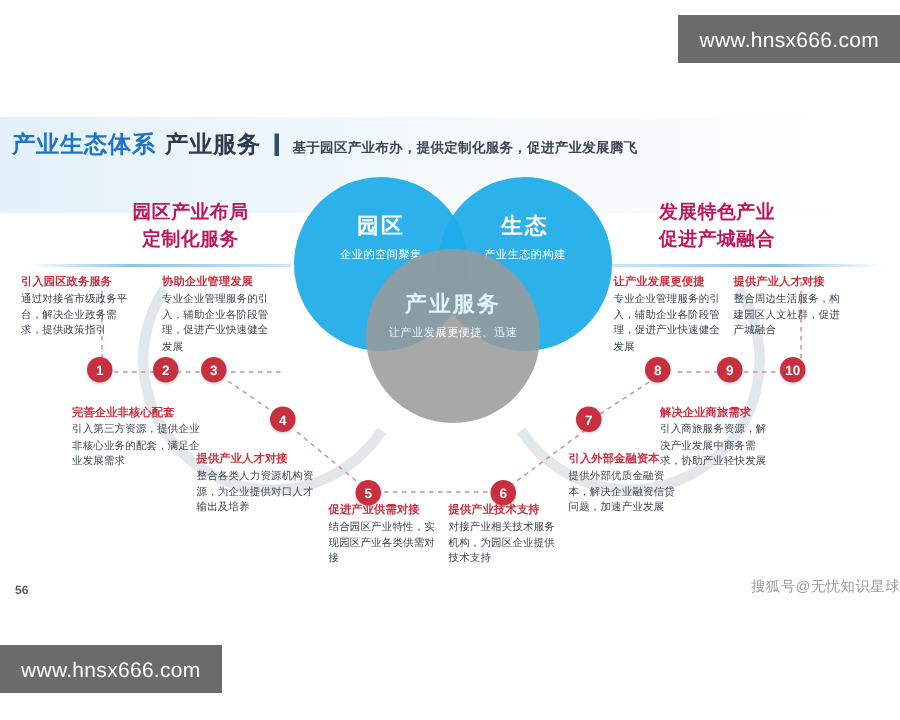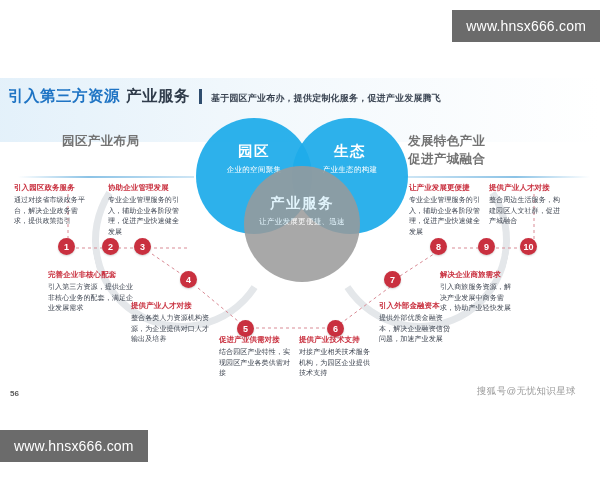--- a/index.html
+++ b/index.html
@@ -59,22 +59,22 @@
     width: 3px; height: 15px; background: #2f4d6e; margin: 0 3px;
     align-self: center;
   }
   .t-desc {
     font-size: 9px; color: #3c4654; font-weight: bold; letter-spacing: .2px;
   }
 
   
   .side-head {
     position: absolute;
-    font-size: 12.5px; font-weight: bold; color: #737373;
-    line-height: 1.45; letter-spacing: .4px; text-align: left;
+    font-size: 12.5px; font-weight: bold; color: #be185d;
+    line-height: 1.45; letter-spacing: .4px; text-align: center;
   }
   #head-left  { left: 62px;  top: 74px; width: 130px; }
   #head-right { left: 408px; top: 74px; width: 140px; }
 
   
   .rule {
     position: absolute; height: 2px;
     background: linear-gradient(90deg, rgba(120,180,225,0) 0%, #8cc3e6 40%, #cfe6f5 100%);
   }
   #rule-left  { left: 18px;  top: 118px; width: 176px; }
@@ -135,44 +135,45 @@
   .item .it-body {
     font-size: 7px; color: #3d4450; line-height: 1.5; letter-spacing: .1px;
   }
 
   
   #page-no {
     position: absolute; left: 10px; bottom: 82px;
     font-size: 8px; font-weight: bold; color: #5c5c5c;
   }
   #sohu {
-    position: absolute; right: 24px; bottom: 82px;
+    position: absolute; right: 0; bottom: 82px;
     font-size: 9.5px; color: #9a9a9a; letter-spacing: .4px;
   }
 </style>
 </head>
 <body>
 
 <div id="stage">
 
   <div class="wm-box" id="wm-top">www.hnsx666.com</div>
 
   <div id="slide">
 
     <div id="title-wash"></div>
 
     <div id="title-row">
-      <span class="t-main">引入第三方资源</span>
+      <span class="t-main">产业生态体系</span>
       <span class="t-sub2">产业服务</span>
       <span id="title-bar"></span>
       <span class="t-desc">基于园区产业布办，提供定制化服务，促进产业发展腾飞</span>
     </div>
 
     <div class="side-head" id="head-left">
       <div>园区产业布局</div>
+      <div>定制化服务</div>
     </div>
     <div class="side-head" id="head-right">
       <div>发展特色产业</div>
       <div>促进产城融合</div>
     </div>
     <div class="rule" id="rule-left"></div>
     <div class="rule" id="rule-right"></div>
 
     <div class="arc" id="arc-left"></div>
     <div class="arc" id="arc-right"></div>

